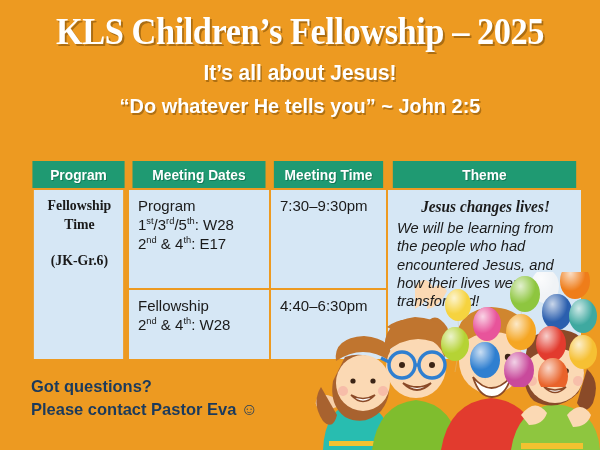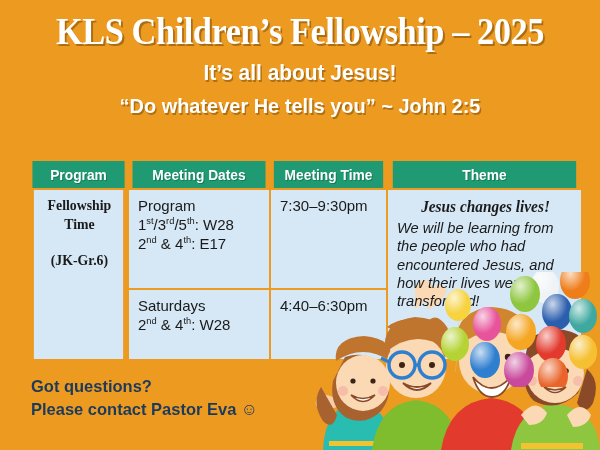--- a/index.html
+++ b/index.html
@@ -162,21 +162,21 @@
           <span><span>2</span><sup>nd</sup><span> &amp; 4</span><sup>th</sup><span>: E17</span></span>
         </td>
         <td class="time">7:30–9:30pm</td>
         <td class="theme" rowspan="2">
           <span class="theme-head">Jesus changes lives!</span>
           <span class="theme-body">We will be learning from the people who had encountered Jesus, and how their lives were transformed!</span>
         </td>
       </tr>
       <tr>
         <td>
-          <span>Saturdays</span><br>
+          <span>Fellowship</span><br>
           <span><span>2</span><sup>nd</sup><span> &amp; 4</span><sup>th</sup><span>: W28</span></span>
         </td>
         <td class="time">4:40–6:30pm</td>
       </tr>
     </tbody>
   </table>
 </div>
 
 <div class="contact">
   <span>Got questions?</span><br>

